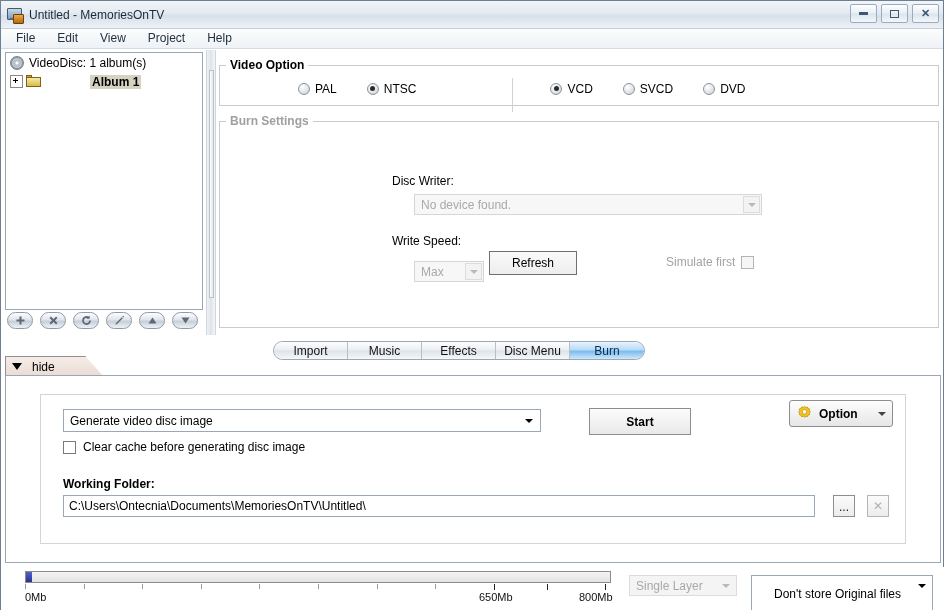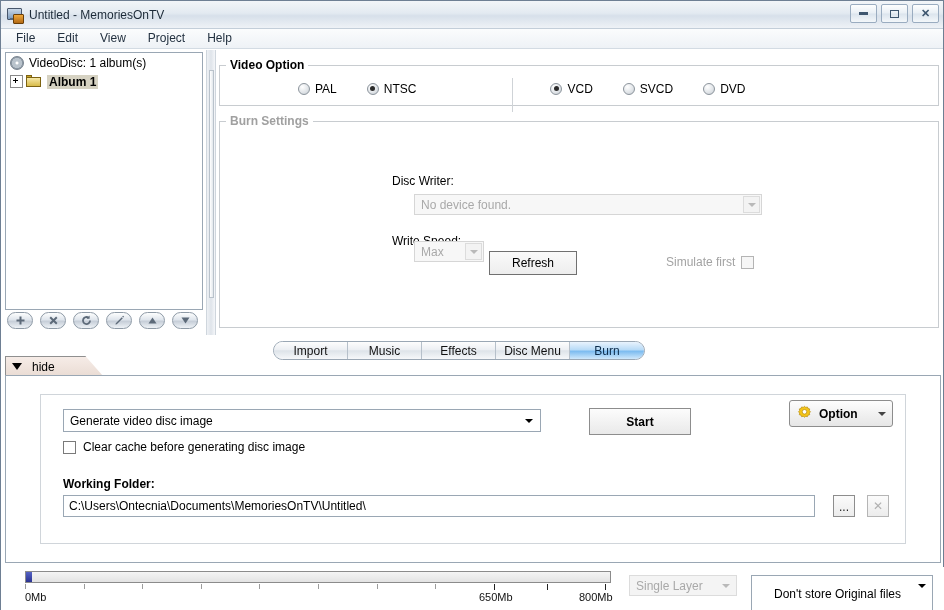--- a/index.html
+++ b/index.html
@@ -155,20 +155,21 @@
     width: 15px; height: 10px;
     background: linear-gradient(to bottom,#f6e8a8,#d8bb49);
     border: 1px solid #7d6312;
     box-sizing: border-box;
   }
   .tree-label { color: #000; }
   .tree-label.selected {
     background: #d6d2c2;
     font-weight: bold;
     padding: 0 2px;
+    margin-left: 43px;
   }
 
   
   .tree-toolbar {
     position: absolute;
     left: 6px; top: 262px;
     display: flex; gap: 7px;
   }
   .rbtn {
     width: 26px; height: 17px;
@@ -297,21 +298,21 @@
   }
   .caret {
     width: 0; height: 0;
     border-left: 4px solid transparent;
     border-right: 4px solid transparent;
     border-top: 4px solid #000;
   }
   .caret.dim { border-top-color: #b9b9b9; }
   #write-speed-label { position: absolute; left: 172px; top: 106px; }
   #write-speed-select {
-    position: absolute; left: 194px; top: 113px;
+    position: absolute; left: 194px; top: 133px;
     width: 70px; height: 21px;
     background: #f7f7f7;
     border: 1px solid #d6d6d6;
     box-sizing: border-box;
     display: flex; align-items: center;
     padding-left: 6px;
     color: #a9a9a9; font-size: 12px;
   }
   #write-speed-select .caret-box {
     position: absolute; right: 1px; top: 1px;

